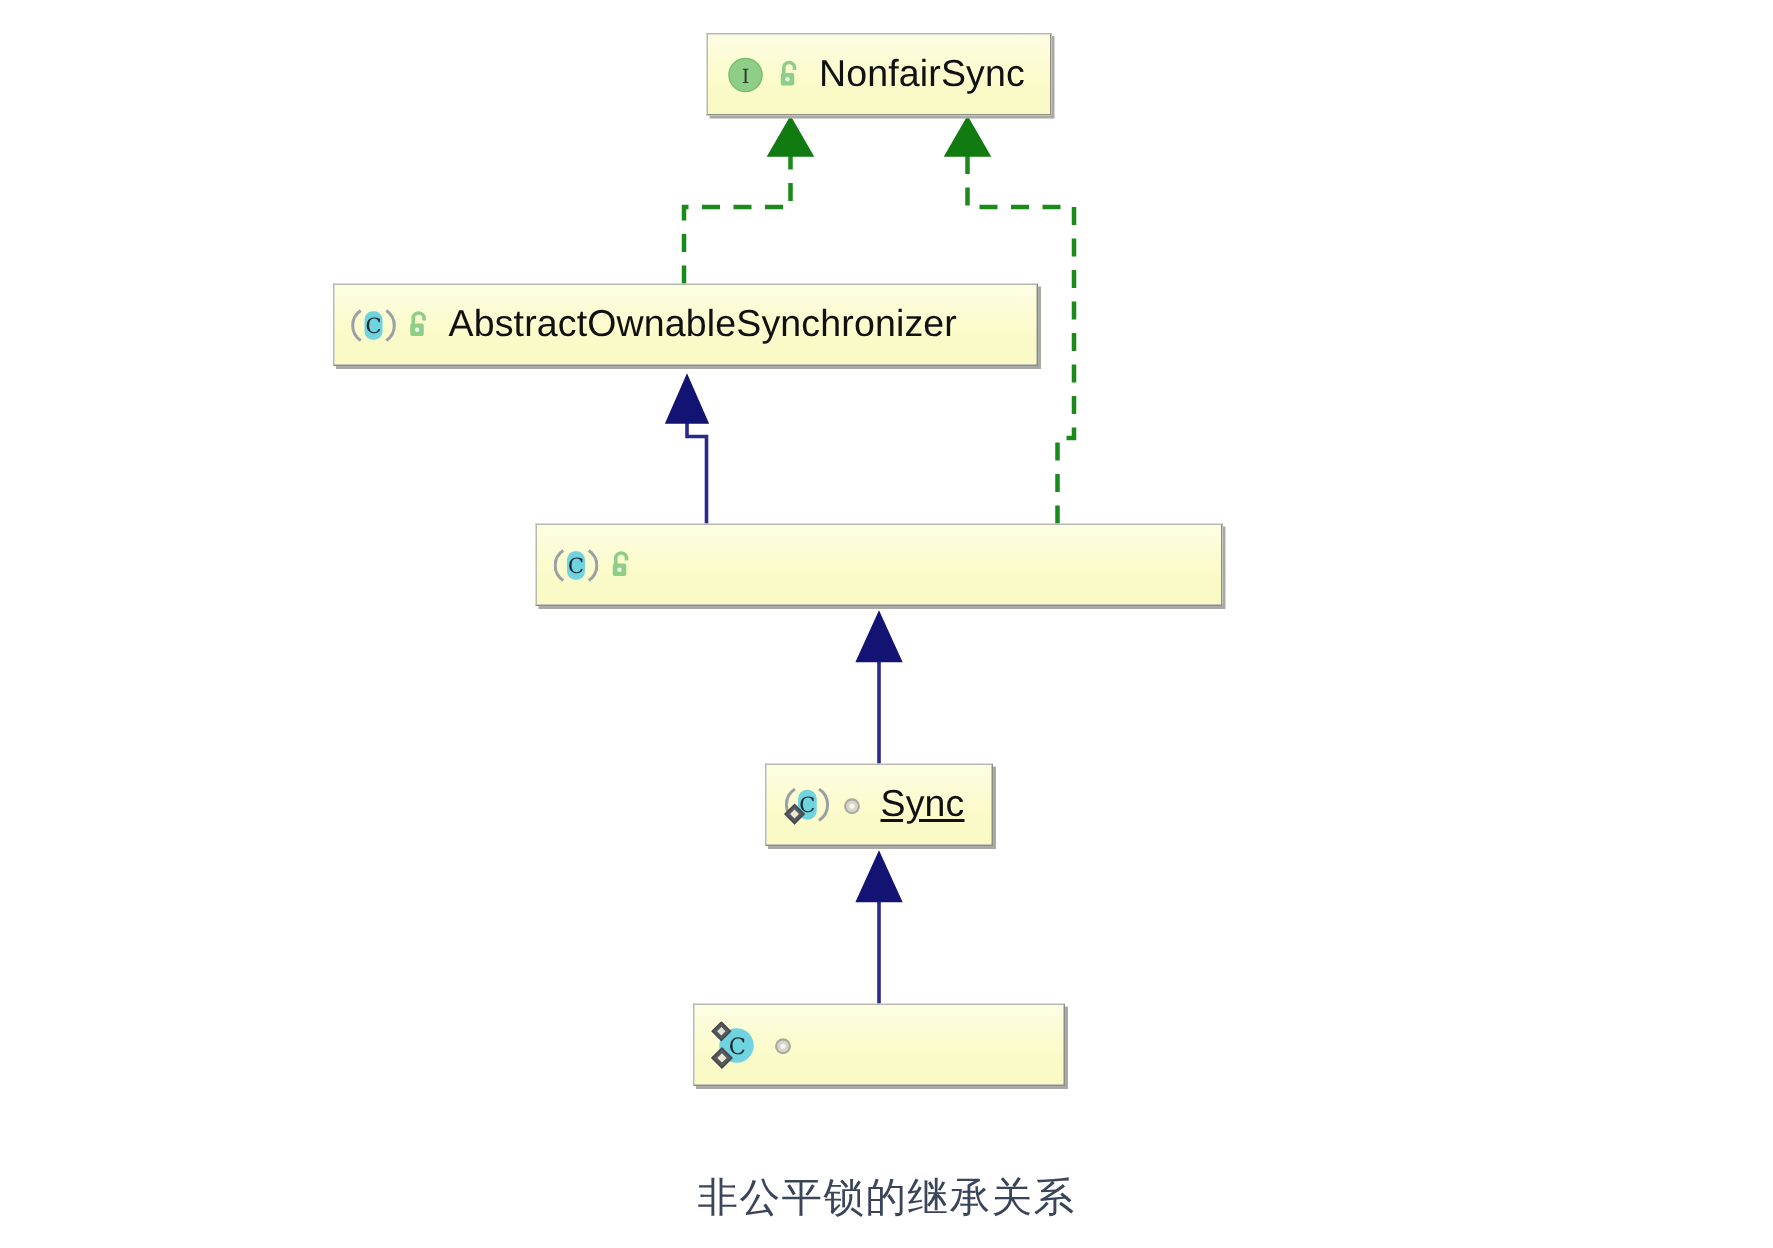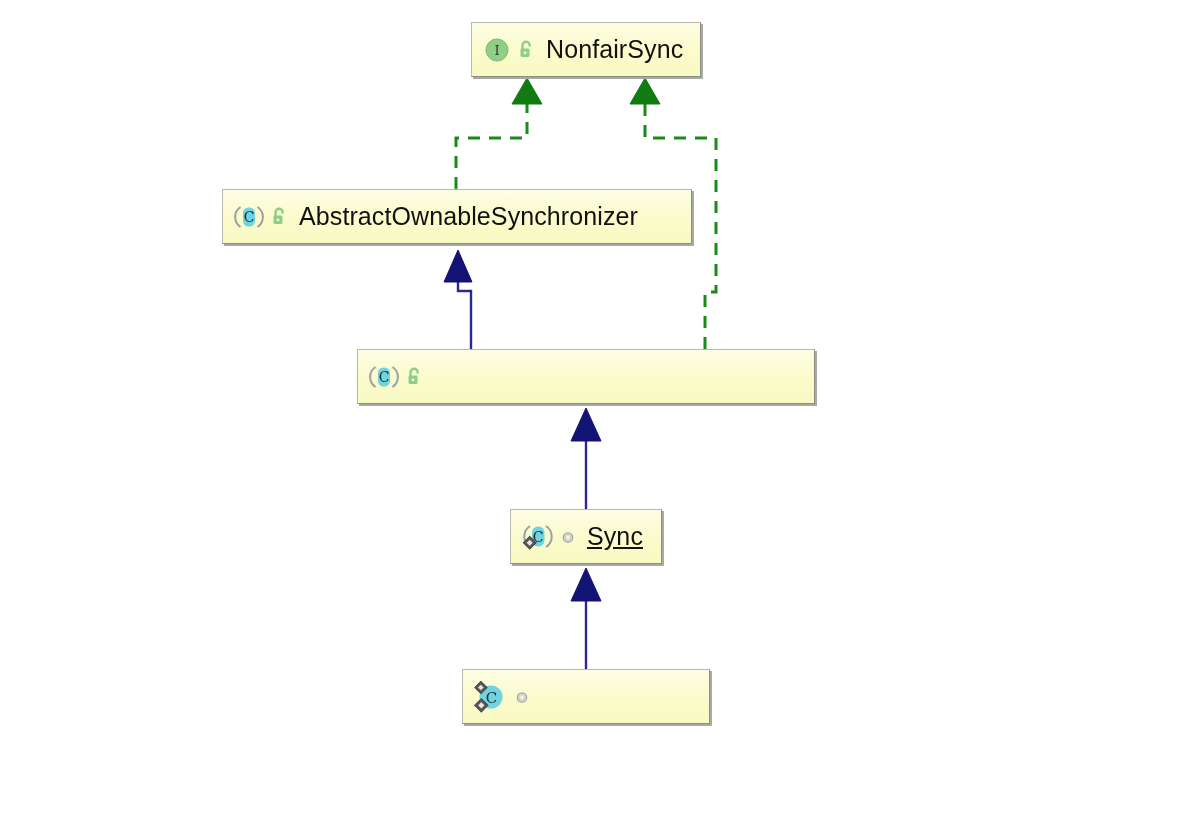--- a/index.html
+++ b/index.html
@@ -213,14 +213,15 @@
       </span>
       <span class="icon-slot vis-slot">
         <svg width="18" height="20" viewBox="0 0 18 20" xmlns="http://www.w3.org/2000/svg">
           <circle cx="9" cy="10.5" r="4.6" fill="#d6d6cc" stroke="#a9a9a0" stroke-width="1.4"></circle>
           <circle cx="9" cy="10.5" r="1.7" fill="#f7f7e8"></circle>
         </svg>
       </span>
     </span>
   </div>
 
+  <div id="caption">非公平锁的继承关系</div>
 
 </div>
 
 </body></html>

